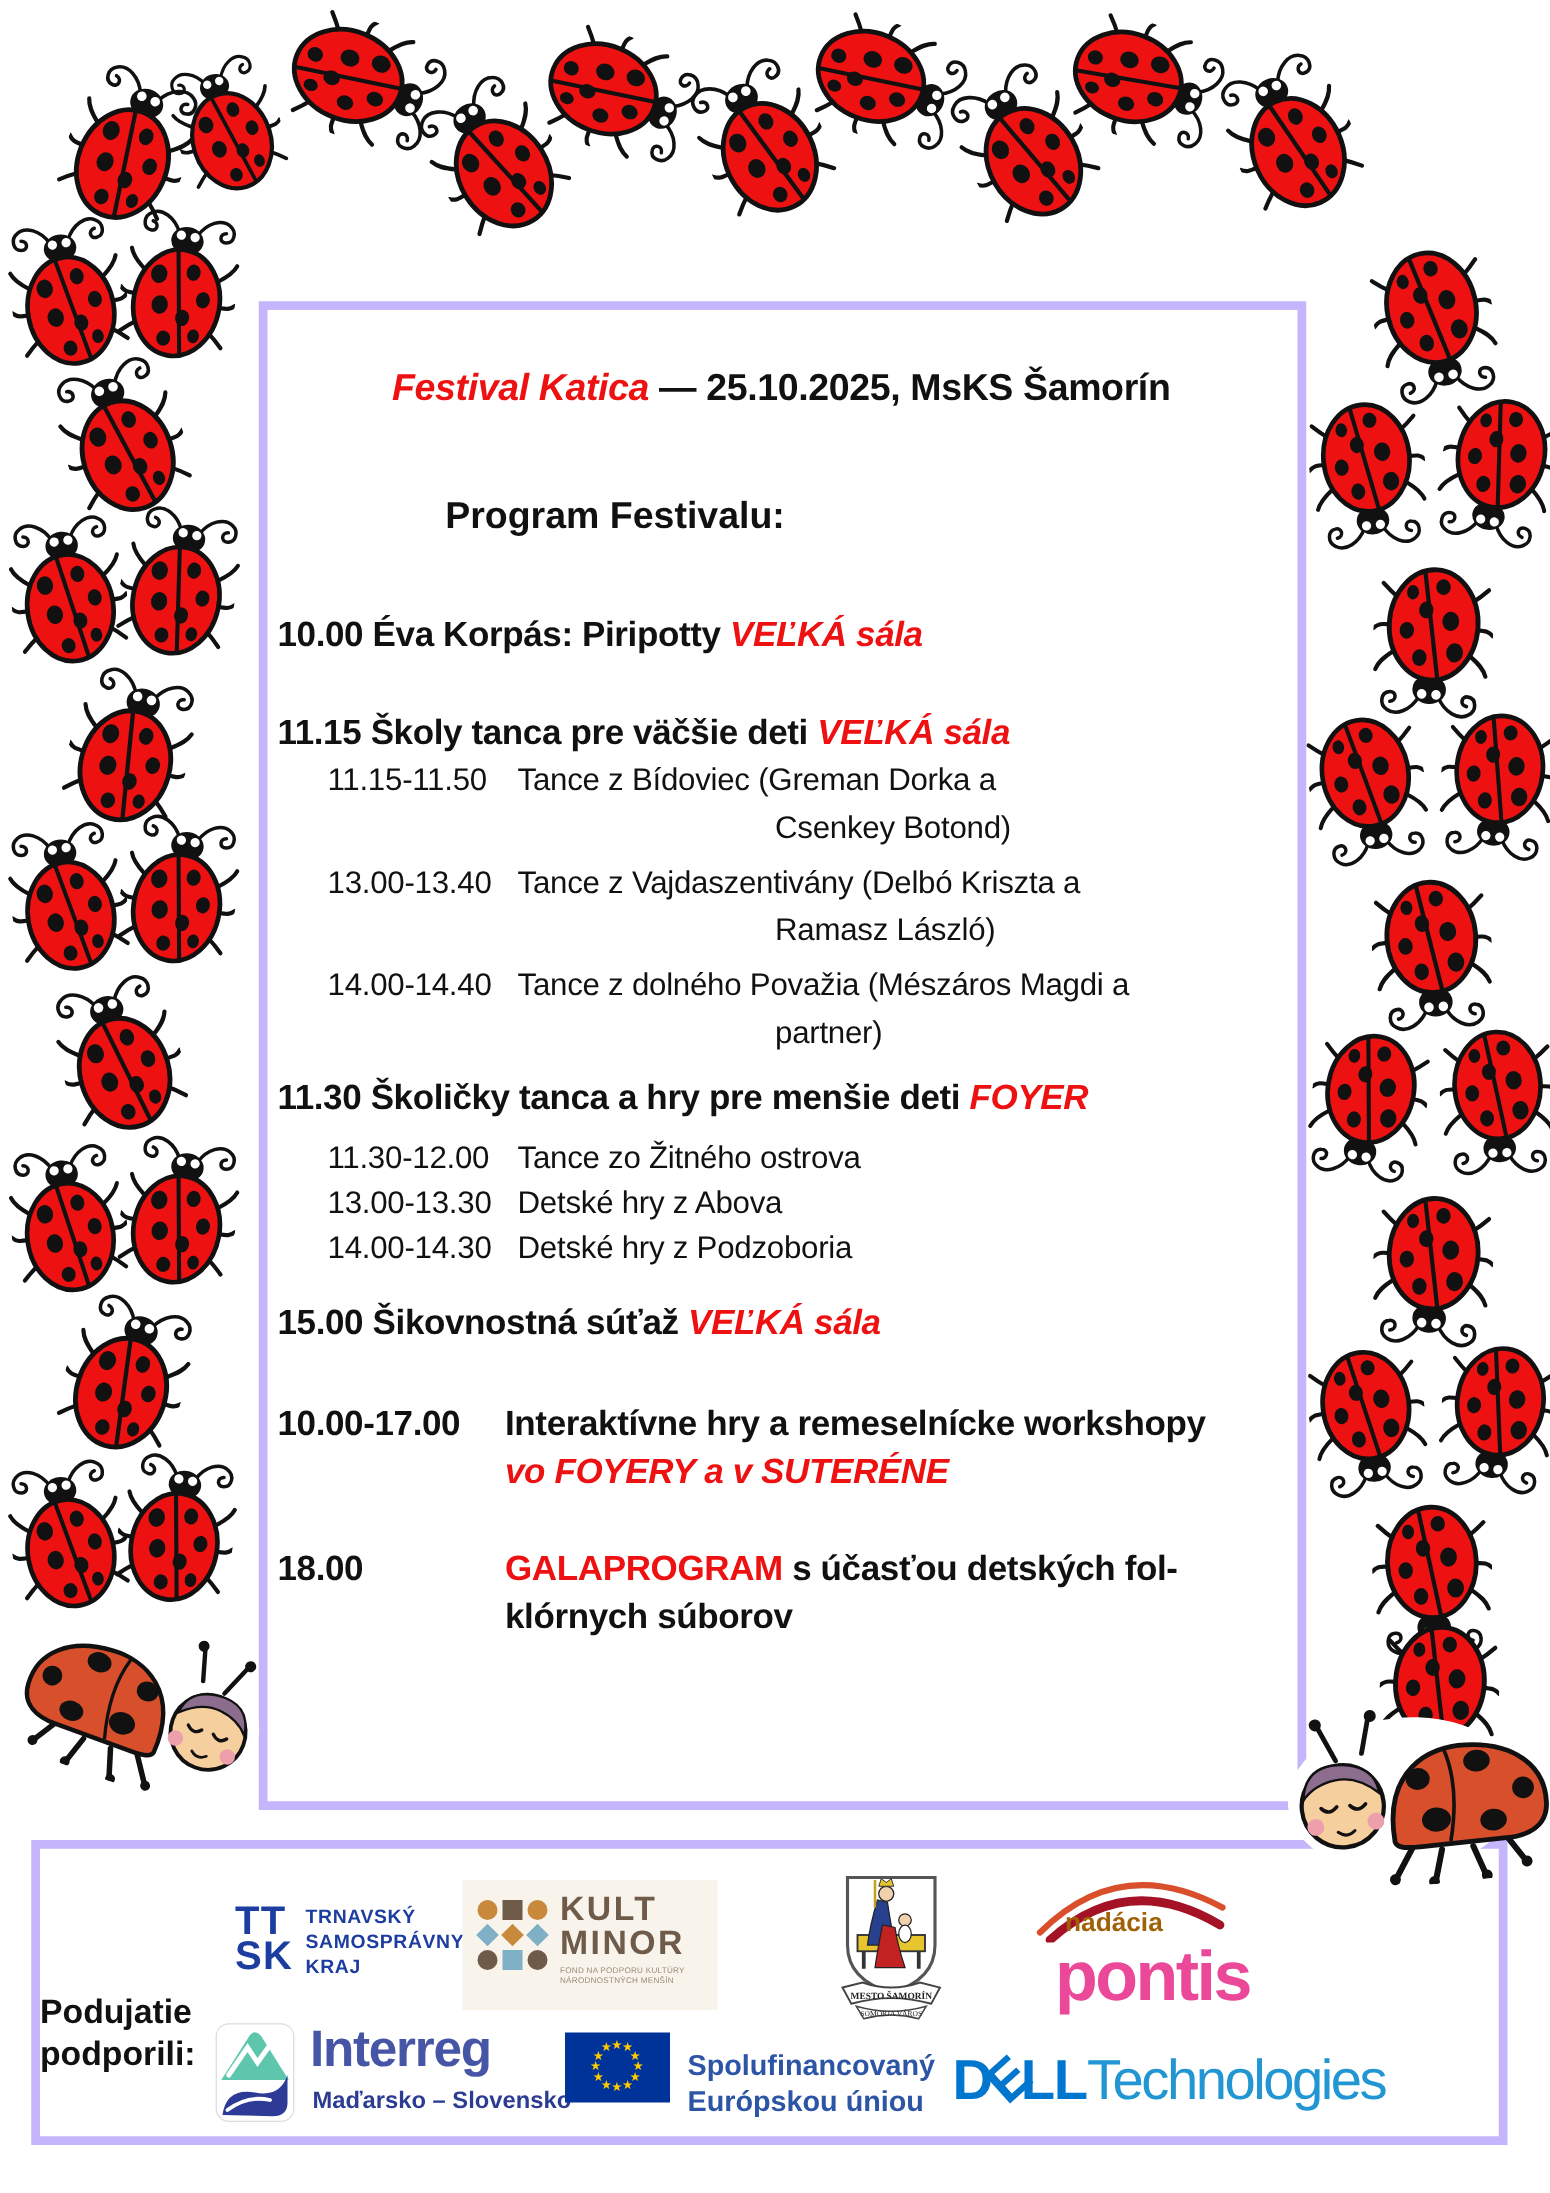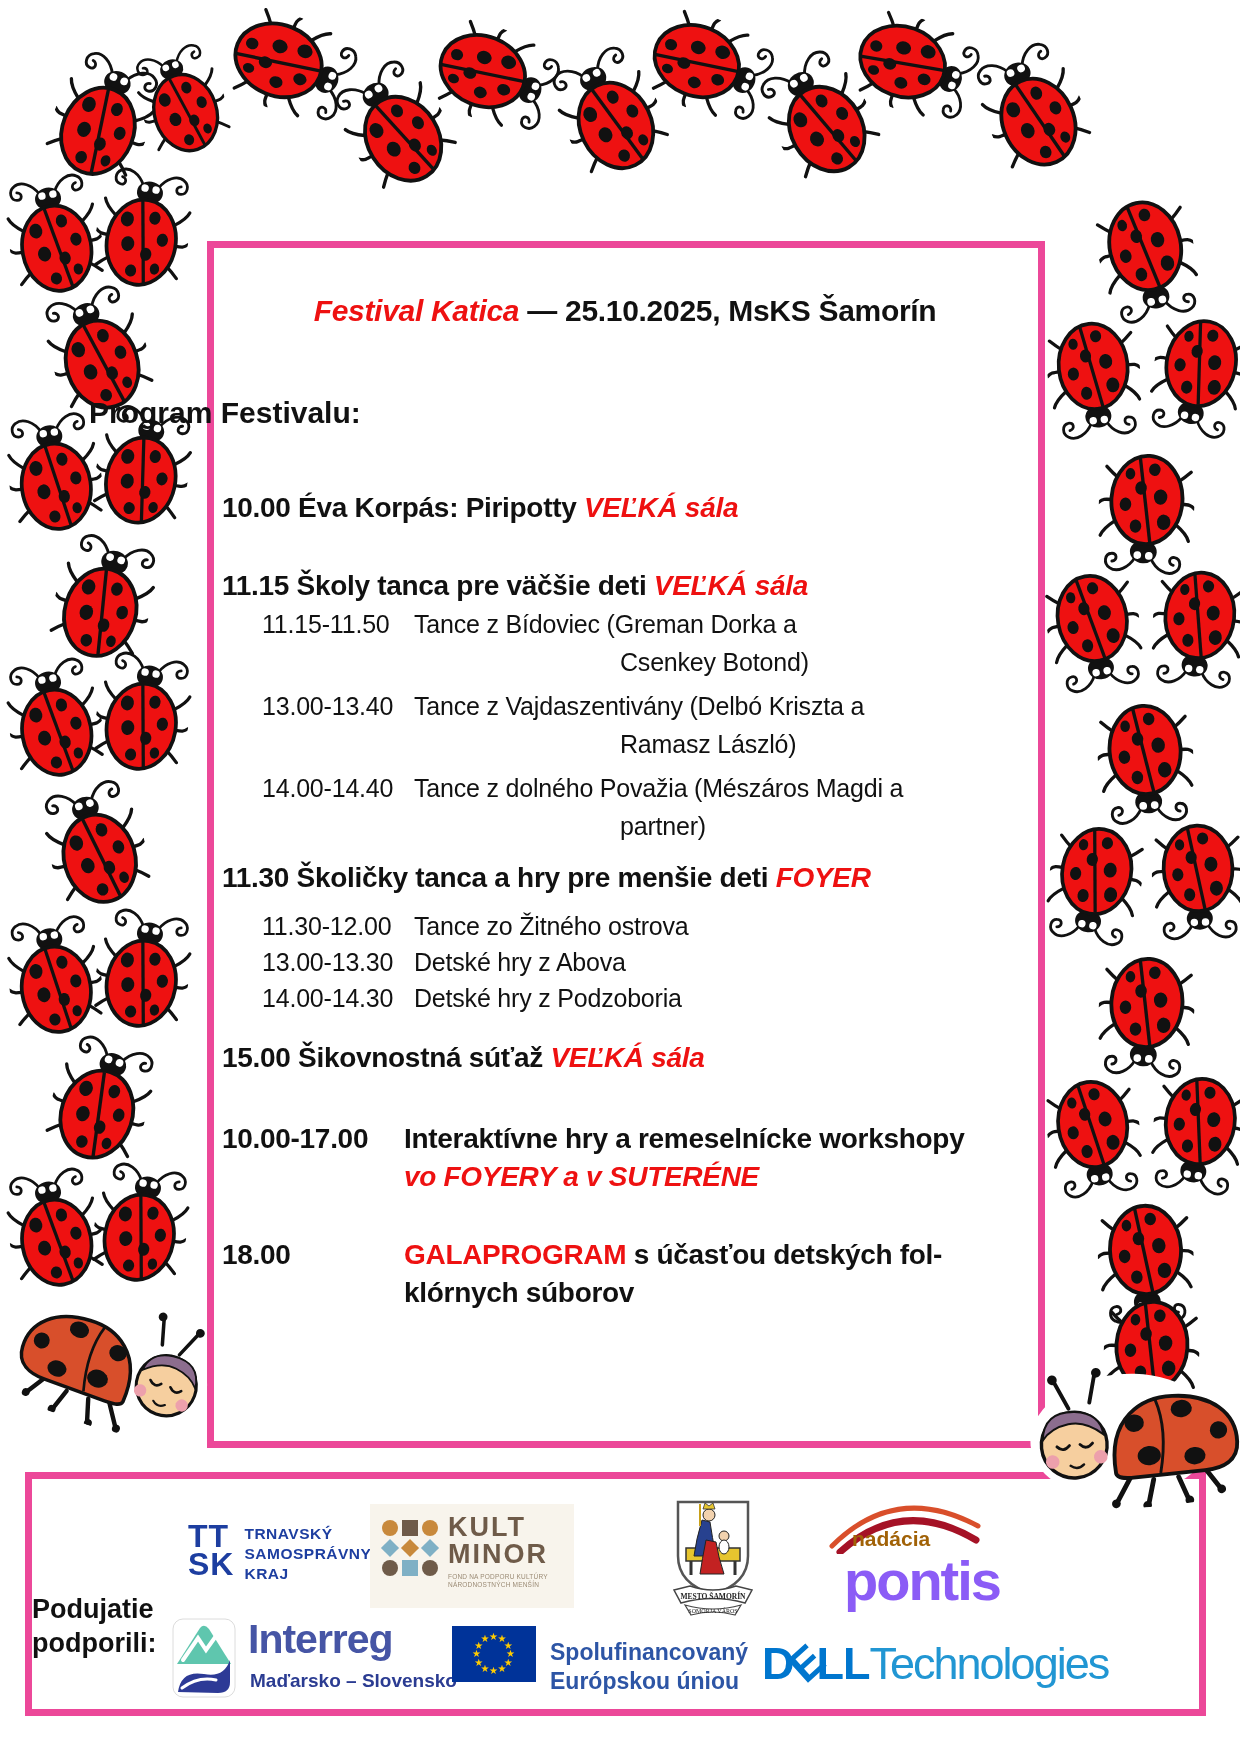--- a/index.html
+++ b/index.html
@@ -1,24 +1,24 @@
 <!DOCTYPE html>
 <html><head>
 <meta charset="utf-8">
 <style>
   html,body{margin:0;padding:0}
   body{width:1240px;height:1754px;position:relative;background:#ffffff;
        font-family:"Liberation Sans",sans-serif;overflow:hidden;color:#111}
   .bug{position:absolute;transform-origin:center;z-index:1}
-  .box{position:absolute;box-sizing:border-box;border:7px solid #ec4899;background:#fff;z-index:2}
+  .box{position:absolute;box-sizing:border-box;border:7px solid #c4b5fd;background:#fff;z-index:2}
   #mainbox{left:207px;top:241px;width:838px;height:1207px;padding:0 10px 0 8px}
   #sponsorbox{left:25px;top:1472px;width:1181px;height:244px}
   .red{color:#ee1111}.it{font-style:italic}
   .title{margin-top:46px;text-align:center;font-size:30px;font-weight:bold;letter-spacing:-.3px}
-  .heading{margin-top:68px;font-size:30px;font-weight:bold;position:relative;left:-133px}
+  .heading{margin-top:68px;text-align:center;font-size:30px;font-weight:bold;position:relative;left:-133px}
   .mrow{font-size:28px;font-weight:bold;line-height:36px;letter-spacing:-.3px}
   .srow{font-size:25px;line-height:32px;display:flex;margin-left:40px;letter-spacing:-.2px}
   .srow .t{flex:0 0 152px}
   .cont{font-size:25px;line-height:32px;margin-left:398px;letter-spacing:-.2px}
   .wrow{display:flex;font-size:28px;font-weight:bold;line-height:38px;letter-spacing:-.3px}
   .wrow .t{flex:0 0 182px}
   .mt6{margin-top:6px}.mt12{margin-top:12px}.mt14{margin-top:14px}.mt16{margin-top:4px}
   .mt18{margin-top:18px}.mt26{margin-top:26px}.mt40{margin-top:40px}.mt42{margin-top:42px}
   .mt44{margin-top:44px}.mt60{margin-top:60px}
   .cartoon{position:absolute;z-index:3}
@@ -30,21 +30,21 @@
   .ttsk-lines{font-size:15.5px;font-weight:bold;color:#1d3ea0;line-height:20px;letter-spacing:.5px;padding-top:2px}
   #kultminor{left:370px;top:1504px;width:204px;height:104px;background:#f8f4ec;display:flex;gap:10px;padding:10px 24px 0 12px;box-sizing:border-box}
   .km-grid{display:grid;grid-template-columns:repeat(3,16px);grid-auto-rows:16px;gap:4px;margin-top:6px}
   .km-grid span{width:16px;height:16px;display:block}
   .km-c{border-radius:50%}
   .km-d{transform:rotate(45deg) scale(.8)}
   .km-name{font-size:27px;line-height:27px;font-weight:bold;color:#6f5b49;letter-spacing:2px}
   .km-cap{font-size:6.5px;color:#9b8b75;line-height:8px;margin-top:5px;letter-spacing:.2px}
   #pontis{left:826px;top:1496px;width:160px}
   .pontis-small{position:absolute;left:26px;top:31px;font-size:21px;color:#a16207;font-weight:bold}
-  .pontis-large{position:absolute;left:18px;top:52px;font-size:56px;font-weight:bold;color:#8b5cf6;letter-spacing:-2px}
+  .pontis-large{position:absolute;left:18px;top:52px;font-size:56px;font-weight:bold;color:#ec4899;letter-spacing:-2px}
   #interreg{left:172px;top:1612px}
   .ir-name{position:absolute;left:76px;top:4px;font-size:41px;font-weight:bold;color:#4655a5;letter-spacing:-1px}
   .ir-sub{position:absolute;left:78px;top:58px;font-size:19px;font-weight:bold;color:#2b3c92}
   #euflag{left:452px;top:1626px;width:84px;height:56px;background:#003399;position:absolute;z-index:3}
   .star{position:absolute;color:#ffcc00;font-size:10px;line-height:10px}
   #eutext{left:550px;top:1638px;font-size:23px;font-weight:bold;color:#2d55a5;line-height:29px}
   #dell{left:762px;top:1638px;font-size:45px;letter-spacing:-1px;white-space:nowrap}
   .dell-bold{font-weight:bold;color:#0076ce}
   .dell-e{display:inline-block;transform:rotate(-42deg);margin:0 -4px 0 -2px}
   .dell-light{color:#2196d3;font-weight:normal;letter-spacing:-2px}

